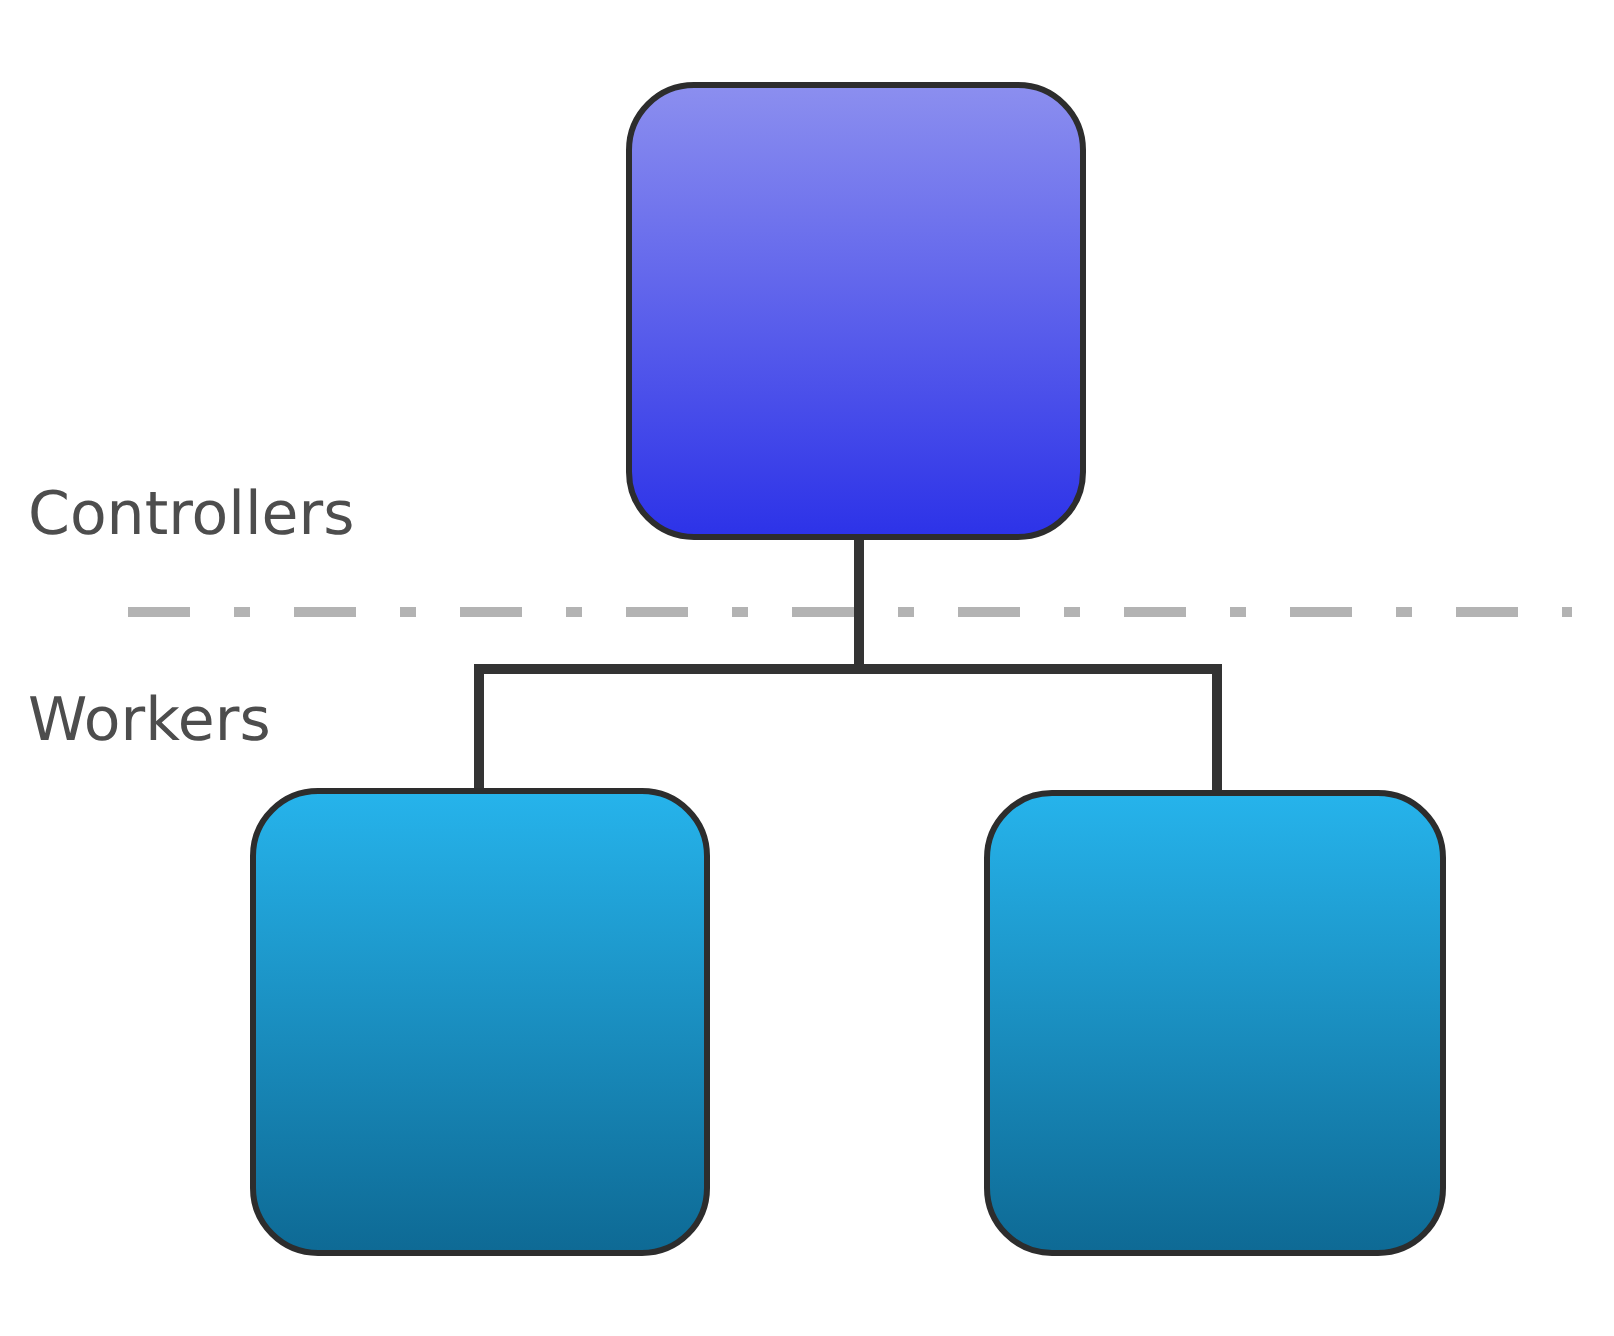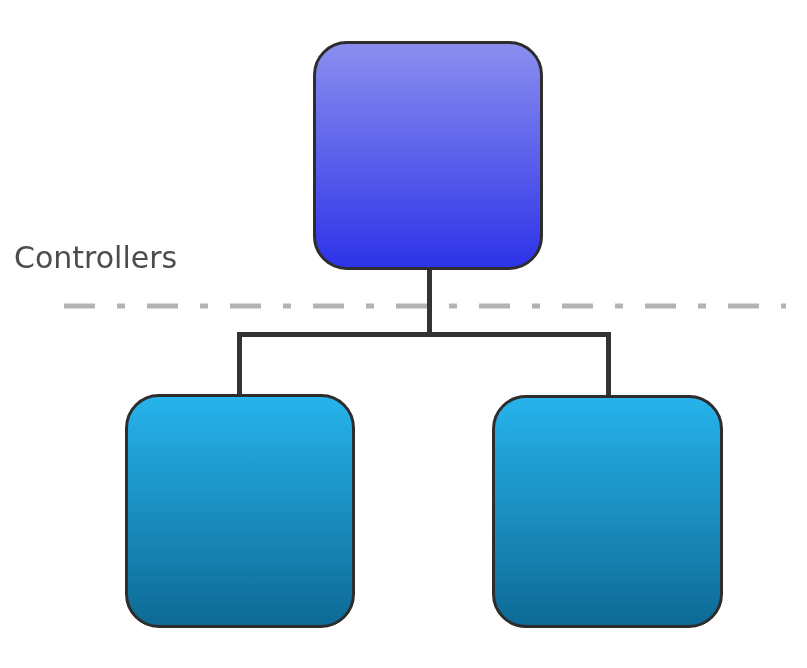--- a/index.html
+++ b/index.html
@@ -56,20 +56,21 @@
     background: linear-gradient(#26b3eb, #0e6a95);
   }
 </style>
 </head>
 <body>
 
 <div class="canvas">
 
   <span class="lane-label controllers" style="color: rgb(77, 77, 77);">Controllers</span>
 
+  <span class="lane-label workers" style="color: rgb(77, 77, 77);">Workers</span>
 
   <svg class="connector-layer" width="807" height="668" viewBox="0 0 807 668">
 
     <path d="M64,306 L786,306" stroke="#b3b3b3" stroke-width="5" fill="none" stroke-dasharray="31 22 8 22"></path>
 
     <path d="M429.5,268 L429.5,334.5" stroke="#333333" stroke-width="5" fill="none"></path>
 
     <path d="M239.5,397 L239.5,334.5 L608.5,334.5 L608.5,398" stroke="#333333" stroke-width="5" fill="none" stroke-linejoin="miter"></path>
   </svg>
 

